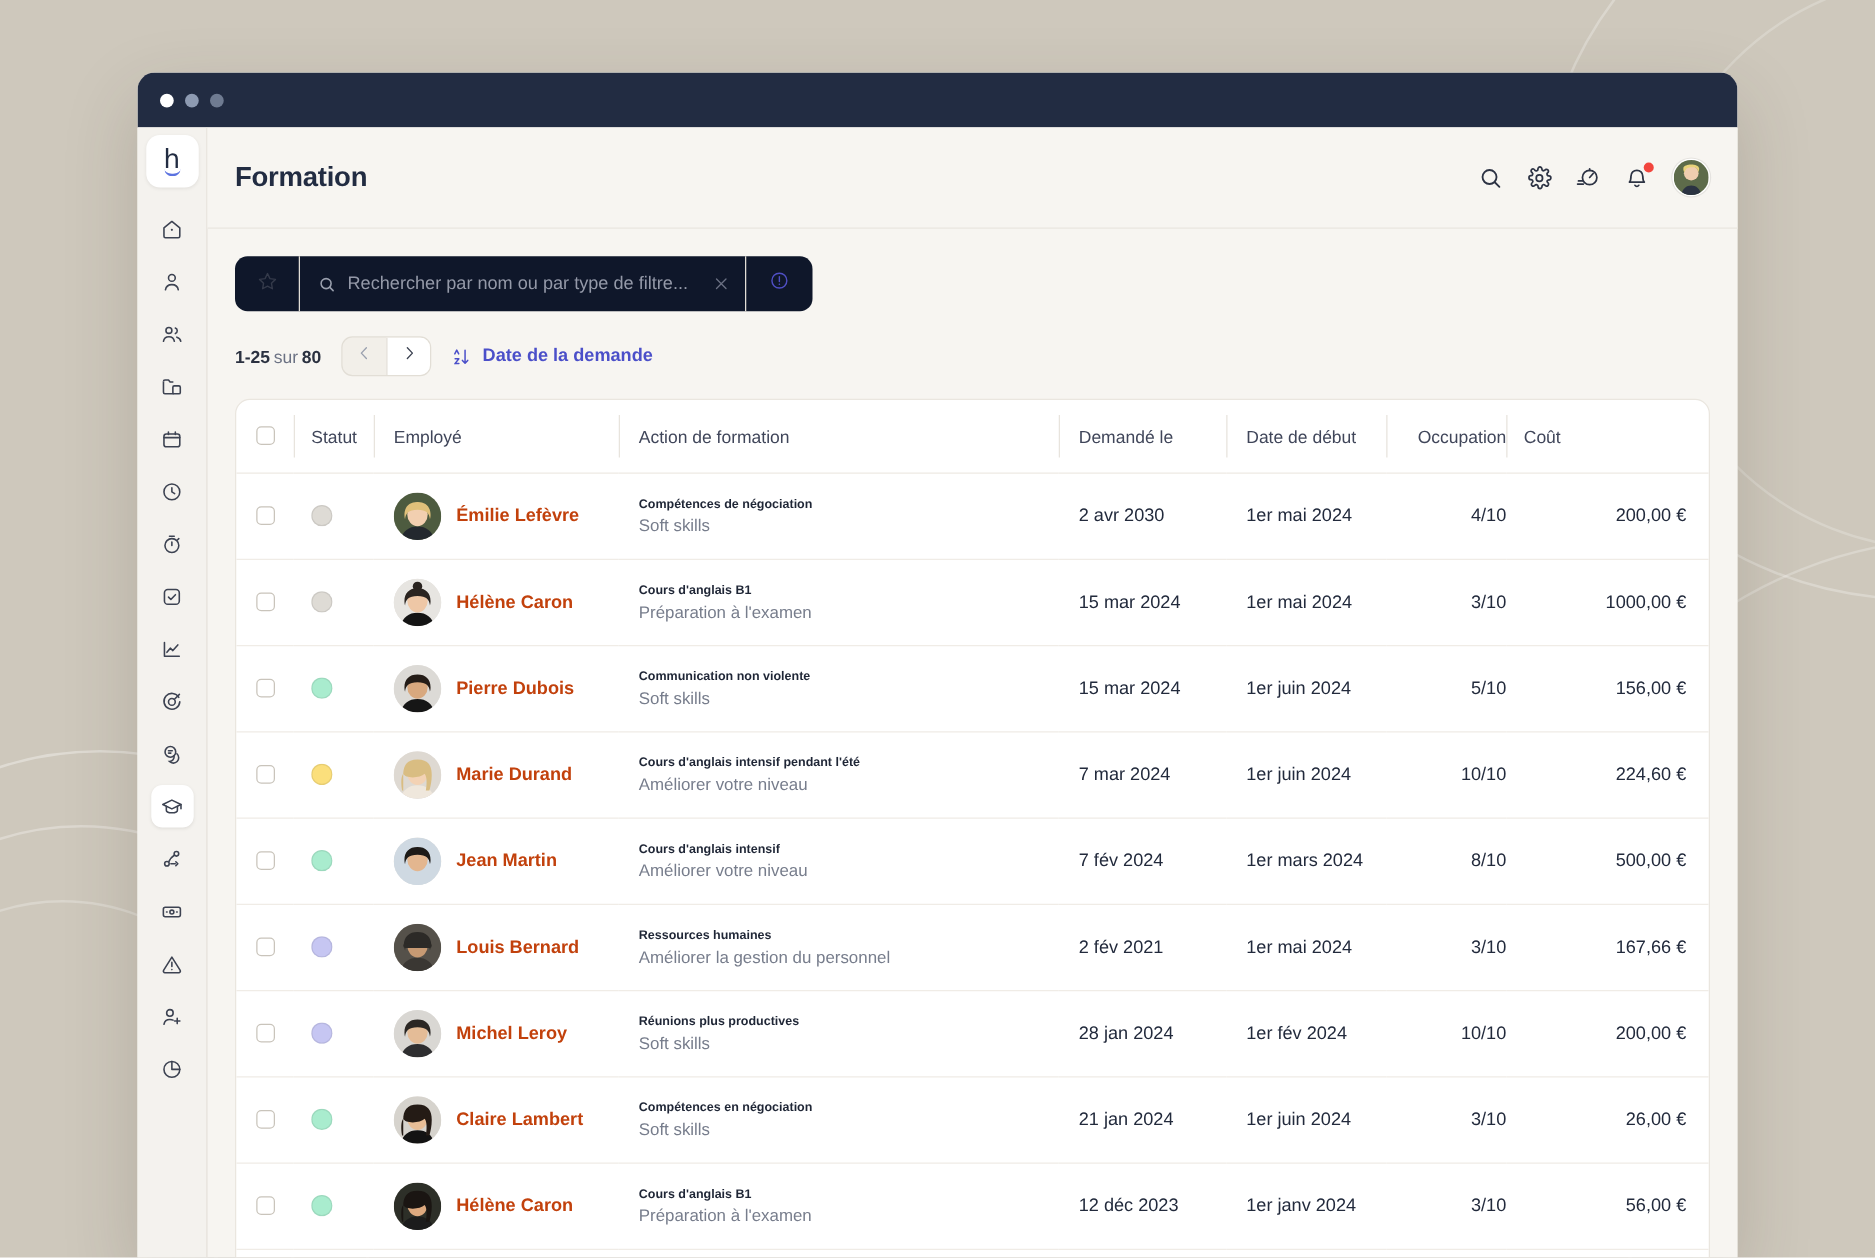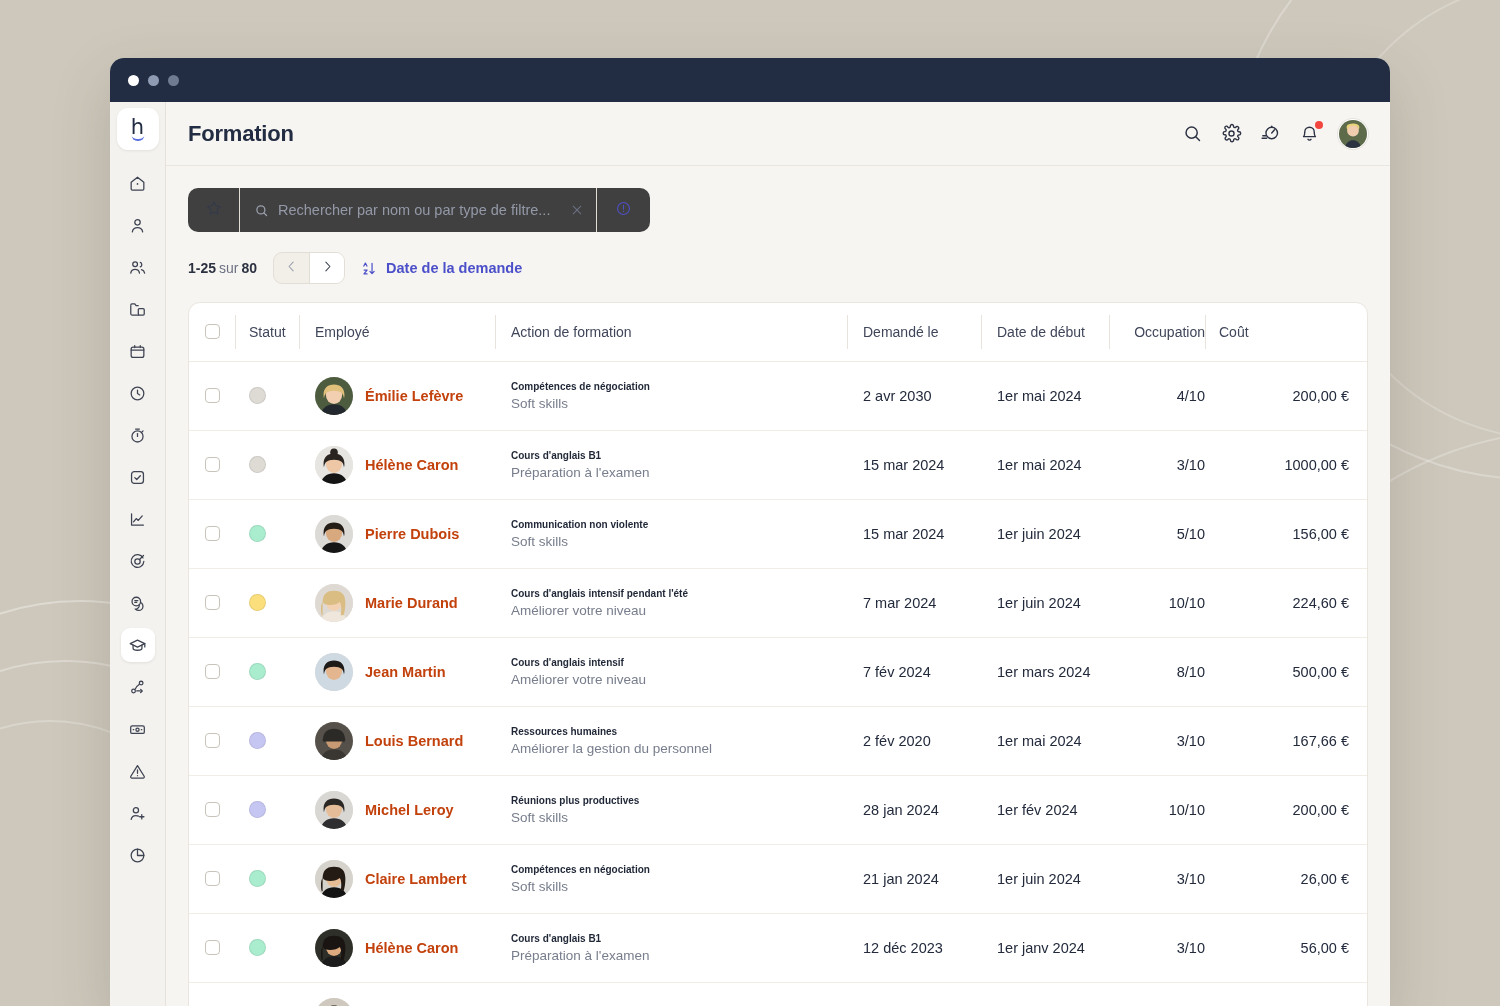--- a/index.html
+++ b/index.html
@@ -96,21 +96,21 @@
     margin-bottom: 8px;
     color: #3d4352;
   }
   .rail-item.active { background: #ffffff; box-shadow: 0 1px 3px rgba(0,0,0,0.08); }
   .rail-item svg { width: 19px; height: 19px; display: block; }
 
   
   .main { flex: 1; min-width: 0; display: flex; flex-direction: column; }
 
   .topbar {
-    height: 64px;
+    height: 81px;
     display: flex; align-items: center;
     padding: 0 22px 0 22px;
     border-bottom: 1px solid #eae6df;
     background: #f7f5f1;
   }
   .brand {
     font-size: 22px; font-weight: 700;
     color: #222c42;
     letter-spacing: -0.2px;
     margin-right: 26px;
@@ -149,21 +149,21 @@
   }
   .avatar-top svg { width: 100%; height: 100%; display: block; }
 
   
   .content { flex: 1; padding: 22px 22px 0 22px; overflow: hidden; }
 
   .searchrow { display: flex; align-items: center; }
   .searchbox {
     display: flex; 
     height: 44px;
-    background: #404040;
+    background: #0f172a;
     border-radius: 10px;
     width: 462px;
   }
   .sb-star {
     width: 52px; height: 44px;
     display: flex; align-items: center; justify-content: center;
     border-right: 1px solid #e2ded6;
     color: #343a4a;
   }
   .sb-star svg { width: 18px; height: 18px; }
@@ -772,21 +772,21 @@
                           <rect x="8" y="16.5" width="24" height="4" rx="2" fill="#2c2a27"></rect>
   </svg>
                       </span>
         <span class="empname">Louis Bernard</span>
       </span>
     </td>
     <td class="c-act" style="padding-left:16px">
       <div class="acttitle">Ressources humaines</div>
       <div class="actsub">Améliorer la gestion du personnel</div>
     </td>
-    <td class="c-req numcell" style="padding-left:16px">2 fév 2020</td>
+    <td class="c-req numcell" style="padding-left:16px">2 fév 2021</td>
     <td class="c-start numcell" style="padding-left:16px">1er mai 2024</td>
     <td class="c-occ numcell" style="padding-left:14px">3/10</td>
     <td class="c-cost costcell numcell">167,66 €</td>
                 </tr>
                 <tr>
     <td class="c-check" style="padding-left:16px">
       <span class="chk"></span>
     </td>
     <td class="c-status" style="padding-left:14px">
       <span class="statusdot" style="background:#c6c6f2;border:1px solid rgba(0,0,0,0.08)"></span>

